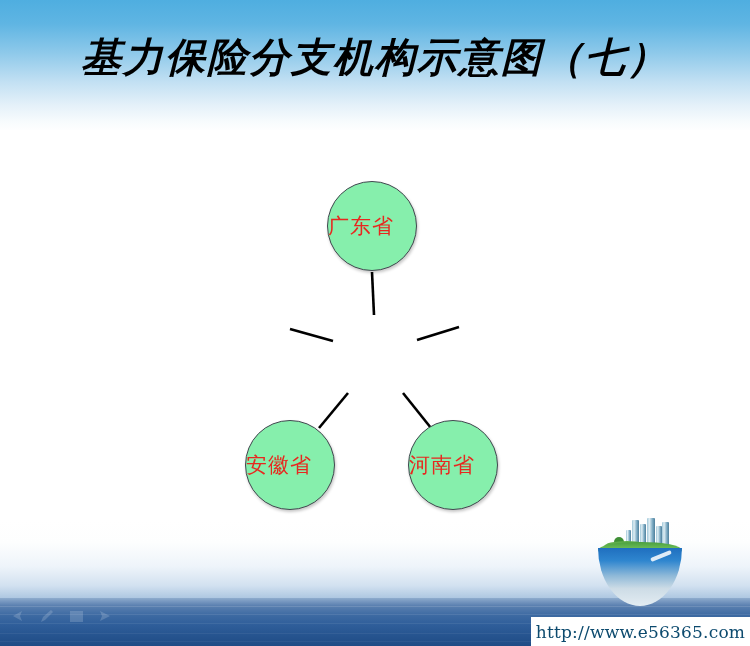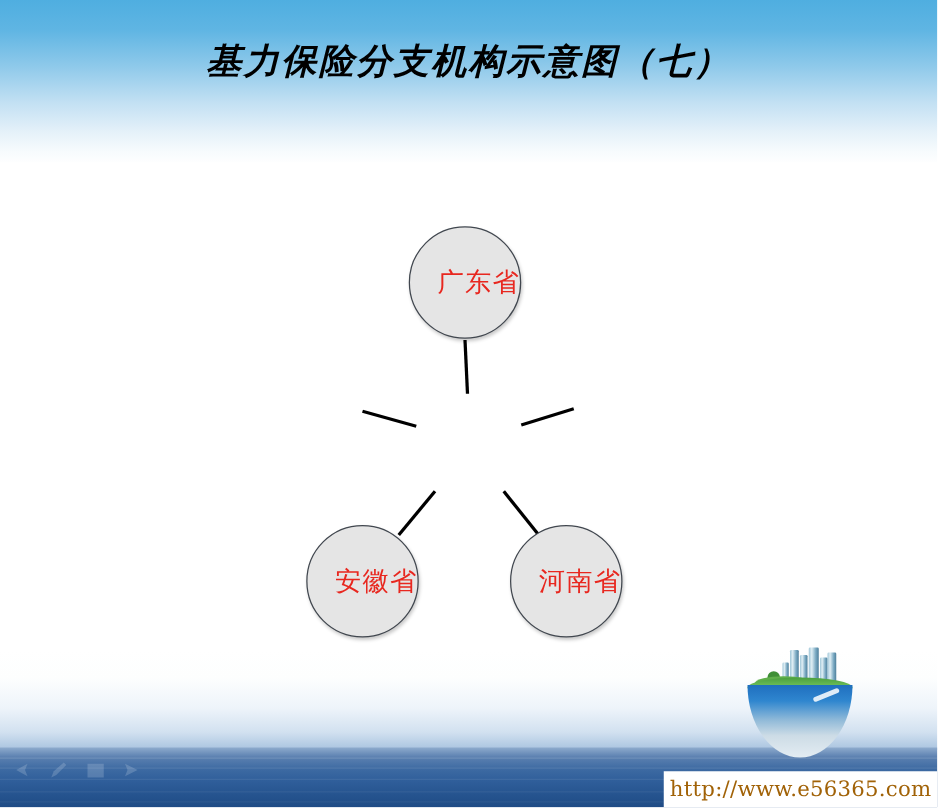--- a/index.html
+++ b/index.html
@@ -83,21 +83,21 @@
   .water-streak.s5 { top: 641px; background: rgba(255,255,255,0.05); }
 
   
   .slide-title {
     position: absolute;
     left: 0;
     top: 30px;
     width: 750px;
     text-align: center;
     font-family: "DejaVu Serif", "Liberation Serif", serif;
-    font-size: 28px;
+    font-size: 40px;
     font-weight: bold;
     font-style: italic;
     letter-spacing: 2px;
     color: #000000;
     white-space: nowrap;
   }
 
   
   .diagram {
     position: absolute;
@@ -107,26 +107,26 @@
     height: 646px;
   }
   .diagram-svg {
     position: absolute;
     left: 0;
     top: 0;
   }
   .node {
     position: absolute;
     border-radius: 50%;
-    background: #e5e5e5;
+    background: #86efac;
     border: 1.5px solid #41474f;
     box-sizing: border-box;
     display: flex;
     align-items: center;
-    justify-content: flex-end;
+    justify-content: flex-start;
     box-shadow: 1px 2px 3px rgba(0,0,0,0.22);
   }
   .node-label {
     font-family: "DejaVu Serif", "Liberation Serif", serif;
     font-size: 21px;
     font-weight: normal;
     letter-spacing: 1px;
     line-height: 1;
     white-space: nowrap;
   }
@@ -203,21 +203,21 @@
     width: 219px;
     height: 29px;
     background: #ffffff;
     display: flex;
     align-items: center;
     justify-content: center;
   }
   .watermark-text {
     font-family: "DejaVu Serif", "Liberation Serif", serif;
     font-size: 17px;
-    color: #a16207;
+    color: #0c4a6e;
     letter-spacing: 0.2px;
     white-space: nowrap;
   }
 
   
   .nav-icons {
     position: absolute;
     left: 8px;
     top: 607px;
     width: 112px;
@@ -265,21 +265,21 @@
       <span class="node-label" style="color:#e8271f;">广东省</span>
     </div>
 
 
 
     <div class="node" style="left:245px; top:420px; width:90px; height:90px;">
       <span class="node-label" style="color:#e8271f;">安徽省</span>
     </div>
 
     <div class="node" style="left:408px; top:420px; width:90px; height:90px;">
-      <span class="node-label" style="color:#e8271f;margin-left:17px;">河南省</span>
+      <span class="node-label" style="color:#e8271f;">河南省</span>
     </div>
 
   </div>
 
   <div class="globe-wrap">
     <div class="tower" style="left:40px; top:0px;  width:7px;  height:26px;"></div>
     <div class="tower" style="left:48px; top:4px;  width:6px;  height:22px;"></div>
     <div class="tower" style="left:55px; top:-2px; width:8px;  height:29px;"></div>
     <div class="tower" style="left:64px; top:6px;  width:6px;  height:21px;"></div>
     <div class="tower" style="left:70px; top:2px;  width:7px;  height:25px;"></div>

